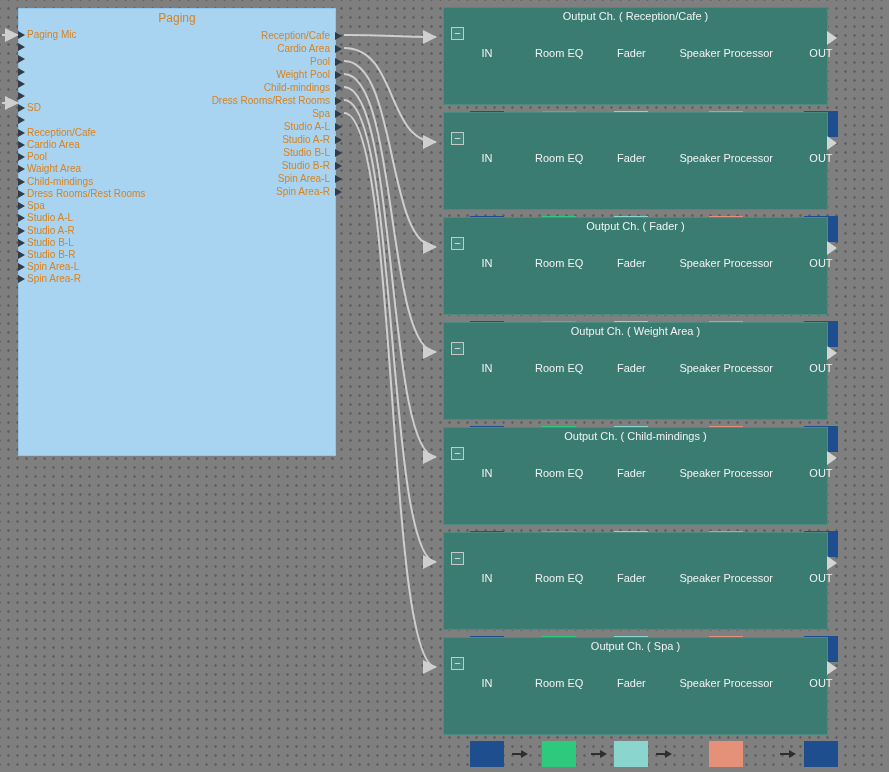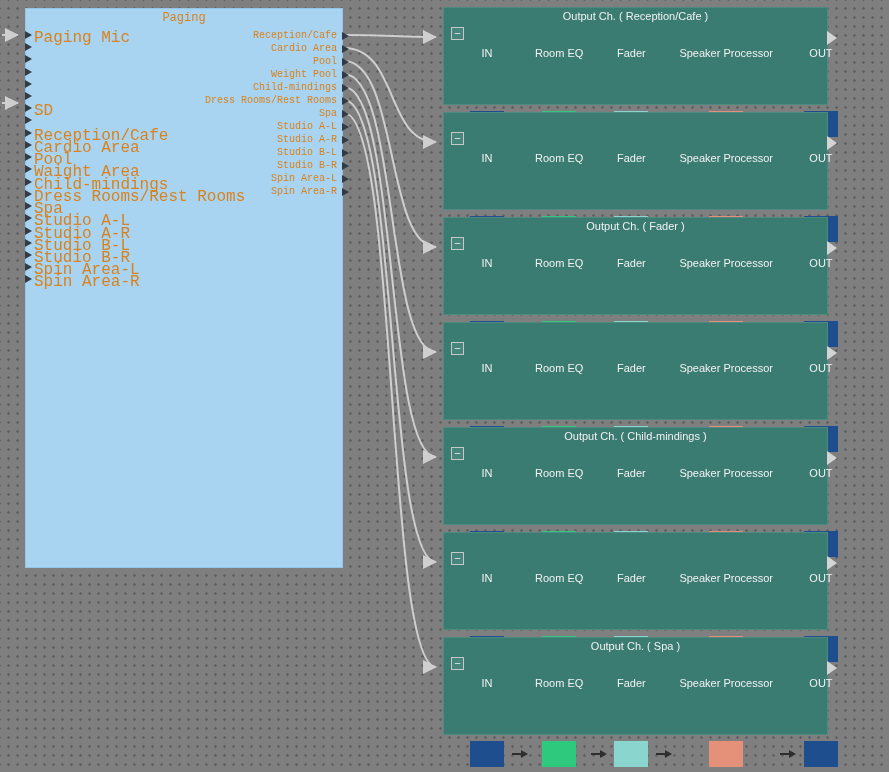--- a/index.html
+++ b/index.html
@@ -8,25 +8,25 @@
     position:relative; width:889px; height:772px; overflow:hidden;
     background-color:#7f7f7f;
     background-image:radial-gradient(circle, #616161 1.2px, transparent 1.5px);
     background-size:9px 9px;
     background-position:4px 4px;
   }
   #wires { position:absolute; left:0; top:0; width:889px; height:772px; }
   .wire { fill:none; stroke:#CFCFCF; stroke-width:2; }
 
   
-  .paging { position:absolute; left:25px; top:8px; width:318px; height:560px;
-            background:#A8D4F2; border:1px solid #93C6EA;font-family:Liberation Mono, monospace; }
+  .paging { position:absolute; left:18px; top:8px; width:318px; height:448px;
+            background:#A8D4F2; border:1px solid #93C6EA; }
   .pg-title { position:absolute; top:2px; left:0; right:0; text-align:center;
               font-size:12px; color:#D9821E; }
-  .pg-in  { position:absolute; left:8px;  font-size:16px; color:#D9821E; white-space:nowrap; }
+  .pg-in  { position:absolute; left:8px;  font-size:10px; color:#D9821E; white-space:nowrap; }
   .pg-out { position:absolute; right:5px; font-size:10px; color:#D9821E; white-space:nowrap; }
   .lport { position:absolute; left:-1px; width:0; height:0;
            border-left:7px solid #323a46; border-top:4px solid transparent; border-bottom:4px solid transparent; }
   .rport { position:absolute; right:-7px; width:0; height:0;
            border-left:7px solid #323a46; border-top:4px solid transparent; border-bottom:4px solid transparent; }
 
   
   .outblock { position:absolute; left:443px; width:385px; height:98px;
               background:#3A7B72; border:1px solid #4D8B81; }
   .ob-title { position:absolute; top:2px; left:0; right:0; text-align:center;
@@ -267,20 +267,21 @@
         </div>
       <div class="module">
           <div class="mlabel">OUT</div>
           <div class="msq sq-dark"></div>
         </div>
     </div>
     <div class="outport"></div>
   </div>
 
   <div class="outblock" style="top:322px">
+    <div class="ob-title">Output Ch. ( Weight Area )</div>
     <div class="collapse-btn"><span>−</span></div>
     <div class="chain">
       <div class="module">
           <div class="mlabel">IN</div>
           <div class="msq sq-dark"></div>
         </div>
       <div class="flow">
           <div class="fline"></div>
           <div class="fhead"></div>
         </div>

